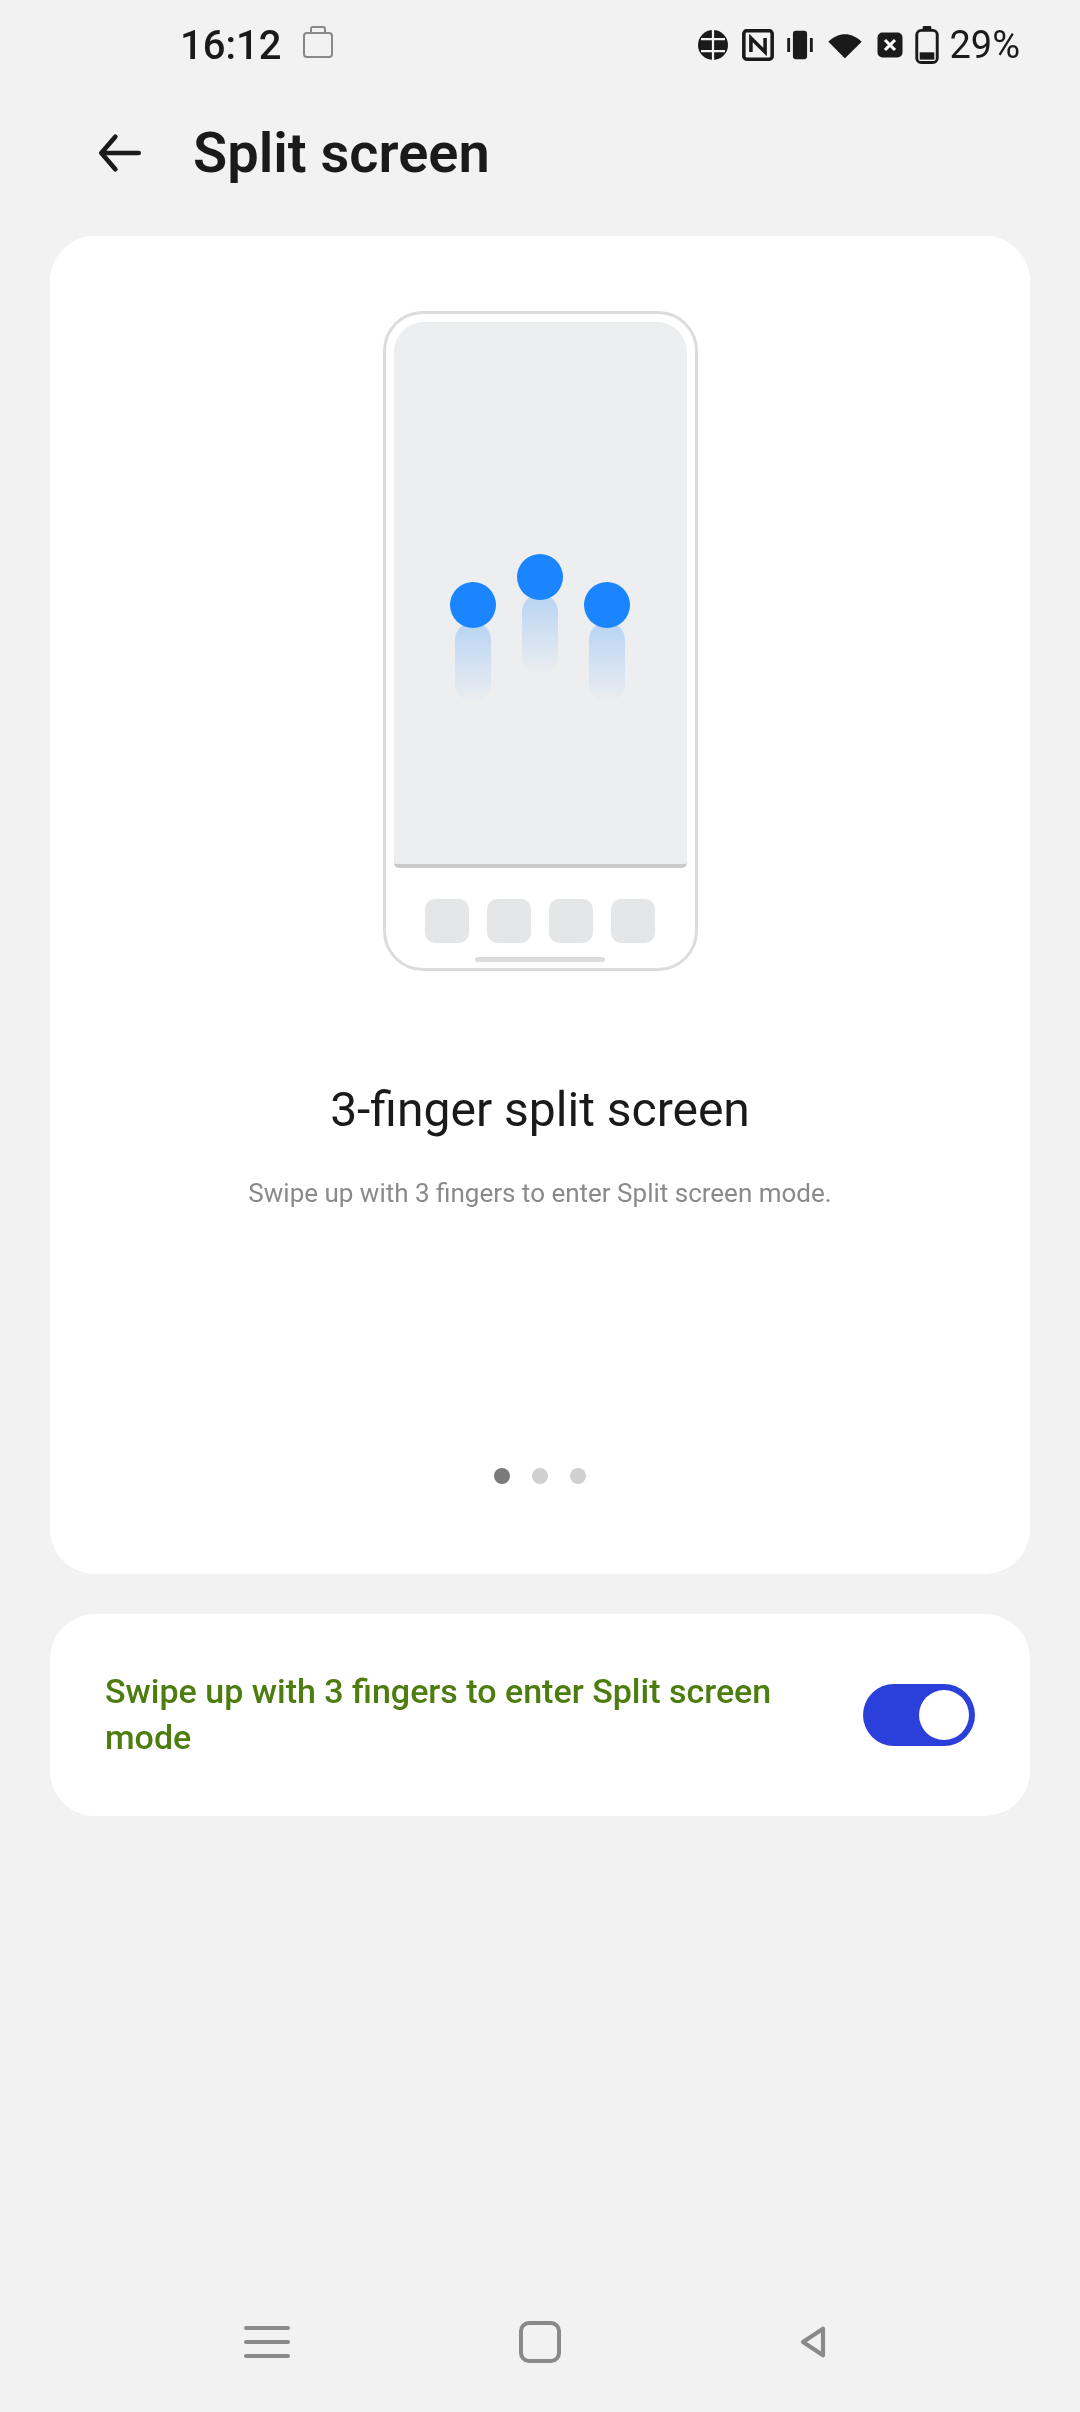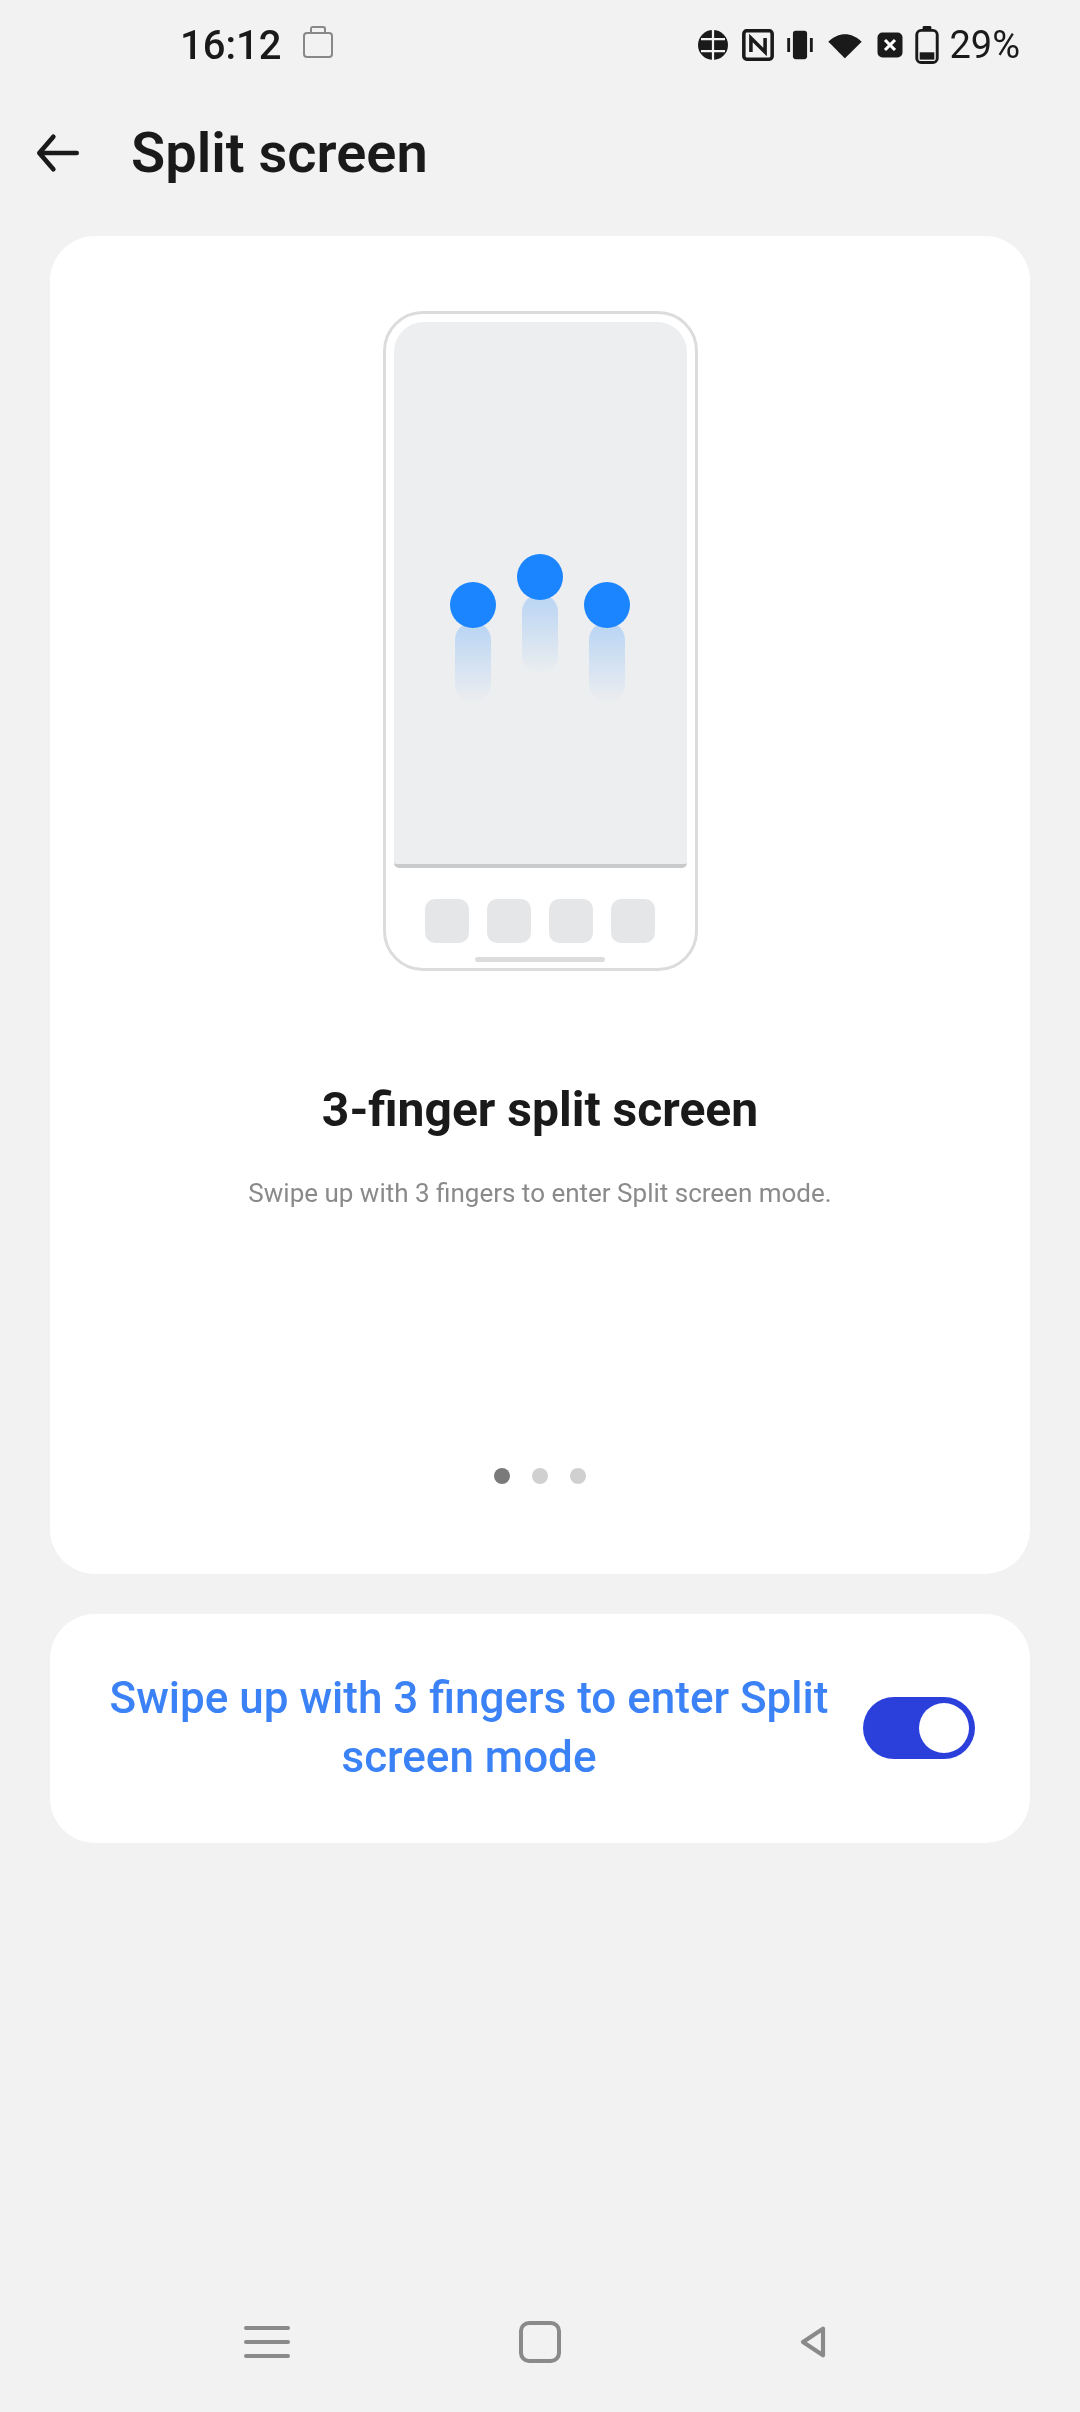--- a/index.html
+++ b/index.html
@@ -49,21 +49,21 @@
     width: 12px;
     height: 6px;
     border: 2.5px solid #888;
     border-bottom: none;
     border-radius: 3px 3px 0 0;
   }
 
   .header {
     display: flex;
     align-items: center;
-    padding: 30px 70px 50px 30px;
+    padding: 30px 70px 50px 92px;
     gap: 45px;
   }
   .back-arrow { display: flex; align-items: center; }
   .page-title {
     font-size: 56px;
     font-weight: 600;
     color: #1a1a1a;
   }
 
   .card {
@@ -137,21 +137,21 @@
     left: 50%;
     transform: translateX(-50%);
     width: 36px;
     height: 80px;
     background: linear-gradient(to bottom, rgba(26,133,255,0.25), rgba(26,133,255,0));
     border-radius: 18px;
   }
 
   .card-title {
     font-size: 48px;
-    font-weight: 700;
+    font-weight: 400;
     text-align: center;
     margin-top: 110px;
     color: #1a1a1a;
   }
   .card-desc {
     font-size: 26px;
     color: #8a8a8a;
     text-align: center;
     margin-top: 40px;
     padding: 0 40px;
@@ -174,26 +174,25 @@
     margin: 0 50px;
     background: #fff;
     border-radius: 45px;
     padding: 55px 55px;
     display: flex;
     align-items: center;
     justify-content: space-between;
     gap: 30px;
   }
   .setting-label {
-    font-size: 44px;
+    font-size: 34px;
     font-weight: 500;
     line-height: 1.35;
-    color: #3b82f6;
+    color: #4d7c0f;
     flex: 1;
-    text-align: center;
   }
   .toggle {
     width: 112px;
     height: 62px;
     border-radius: 40px;
     background: #2b3fdb;
     position: relative;
     flex-shrink: 0;
   }
   .toggle::after {

